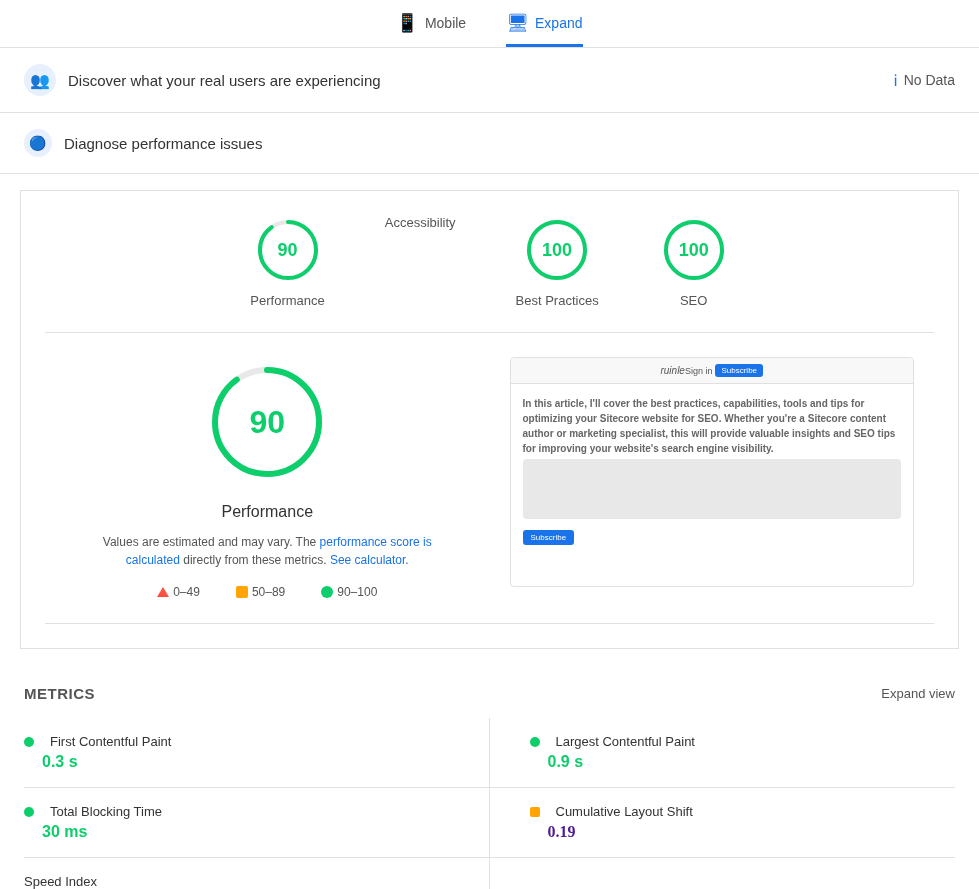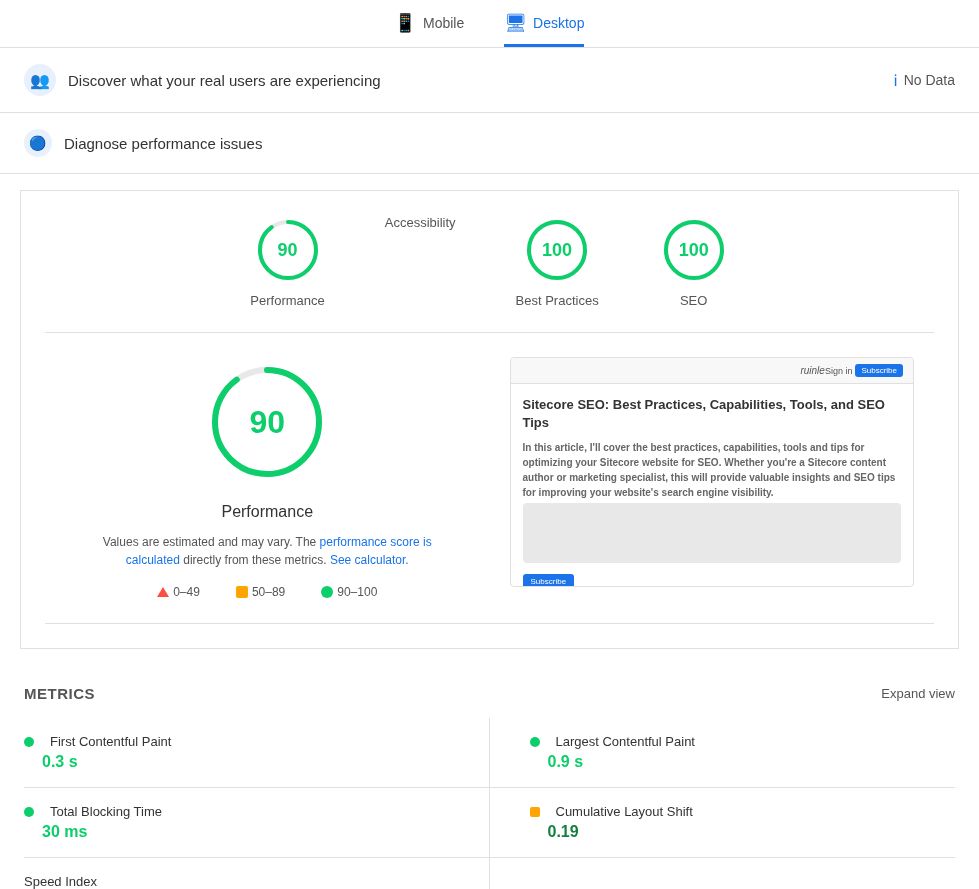--- a/index.html
+++ b/index.html
@@ -49,21 +49,21 @@
     .perf-desc a { color: #1a73e8; text-decoration: none; }
 
     .legend { display: flex; align-items: center; gap: 36px; margin-top: 16px; font-size: 12px; color: #555; }
     .legend-item { display: flex; align-items: center; gap: 4px; }
     .legend-dot-red { width: 0; height: 0; border-left: 6px solid transparent; border-right: 6px solid transparent; border-bottom: 10px solid #ff4e42; }
     .legend-dot-orange { width: 12px; height: 12px; background: #ffa400; border-radius: 2px; }
     .legend-dot-green { width: 12px; height: 12px; background: #0cce6b; border-radius: 50%; }
 
     .right-panel { flex: 1; }
     .preview-box { border: 1px solid #e0e0e0; border-radius: 4px; overflow: hidden; height: 230px; background: #fff; }
-    .preview-header { background: #f8f8f8; padding: 6px 10px; display: flex; align-items: center; justify-content: flex-end; border-bottom: 1px solid #e0e0e0; }
+    .preview-header { background: #f8f8f8; padding: 6px 10px; display: flex; align-items: center; justify-content: center; border-bottom: 1px solid #e0e0e0; }
     .preview-logo { font-size: 10px; color: #555; font-style: italic; }
     .preview-nav { display: flex; align-items: center; gap: 3px; }
     .preview-nav-link { font-size: 9px; color: #555; }
     .preview-btn { background: #1a73e8; color: #fff; font-size: 8px; padding: 2px 6px; border-radius: 3px; }
     .preview-body { padding: 12px; }
     .preview-title { font-size: 13px; font-weight: bold; color: #333; margin-bottom: 8px; line-height: 1.4; }
     .preview-text { font-size: 10px; color: #666; line-height: 1.5; margin-bottom: 3px; font-weight: bold; }
     .preview-image-placeholder { background: #e8e8e8; height: 60px; border-radius: 4px; margin-bottom: 8px; }
     .preview-subscribe { background: #1a73e8; color: #fff; font-size: 8px; padding: 3px 8px; border-radius: 3px; display: inline-block; }
 
@@ -77,37 +77,37 @@
     .metric-item { padding: 16px 0; border-bottom: 1px solid #e0e0e0; padding-right: 40px; }
     .metric-item:nth-child(odd) { padding-right: 40px; border-right: 1px solid #e0e0e0; }
     .metric-item:nth-child(even) { padding-left: 40px; }
     .metric-header { display: flex; align-items: center; gap: 16px; margin-bottom: 4px; }
     .metric-dot { width: 10px; height: 10px; border-radius: 50%; flex-shrink: 0; }
     .metric-dot.green { background: #0cce6b; }
     .metric-dot.orange { background: #ffa400; border-radius: 2px; }
     .metric-name { font-size: 13px; color: #333; }
     .metric-value { font-size: 16px; font-weight: bold; padding-left: 18px; }
     .metric-value.green { color: #0cce6b; }
-    .metric-value.red { color: #15803d; }
+    .metric-value.red { color: #4c1d95; font-family: Liberation Serif, serif; }
 
     
     .circle-bg { fill: none; stroke: #e8e8e8; }
     .circle-prog { fill: none; stroke: #0cce6b; stroke-linecap: round; transform-origin: center; transform: rotate(-90deg); }
   </style>
 </head>
 <body>
 
 <div class="top-tabs">
   <div class="tab">
     <span class="tab-icon">📱</span>
     <span>Mobile</span>
   </div>
   <div class="tab active">
     <span class="tab-icon">🖥</span>
-    <span>Desktop</span>
+    <span>Expand</span>
   </div>
 </div>
 
 <div class="real-users">
   <div class="real-users-left">
     <div class="real-users-icon">👥</div>
     <span class="real-users-text">Discover what your real users are experiencing</span>
   </div>
   <div class="no-data">
     <span class="no-data-icon">ℹ</span>
@@ -196,21 +196,20 @@
     <div class="right-panel">
       <div class="preview-box">
         <div class="preview-header">
           <span class="preview-logo">ruinle</span>
           <div class="preview-nav">
             <span class="preview-nav-link">Sign in</span>
             <span class="preview-btn">Subscribe</span>
           </div>
         </div>
         <div class="preview-body">
-          <div class="preview-title">Sitecore SEO: Best Practices, Capabilities, Tools, and SEO Tips</div>
           <div class="preview-text">In this article, I'll cover the best practices, capabilities, tools and tips for optimizing your Sitecore website for SEO. Whether you're a Sitecore content author or marketing specialist, this will provide valuable insights and SEO tips for improving your website's search engine visibility.</div>
           <div class="preview-image-placeholder"></div>
           <span class="preview-subscribe">Subscribe</span>
         </div>
       </div>
     </div>
   </div>
 </div>
 
 <div class="metrics-section">

